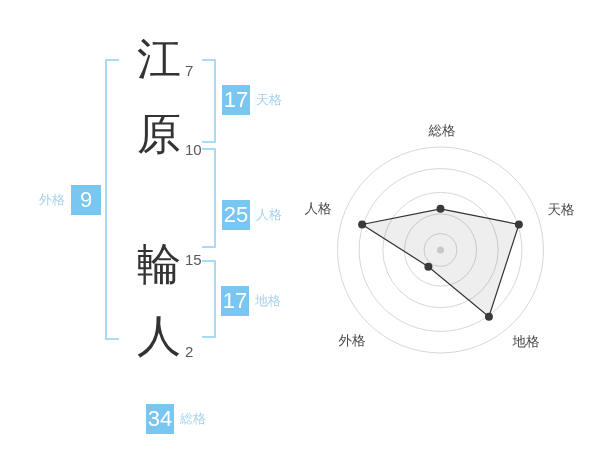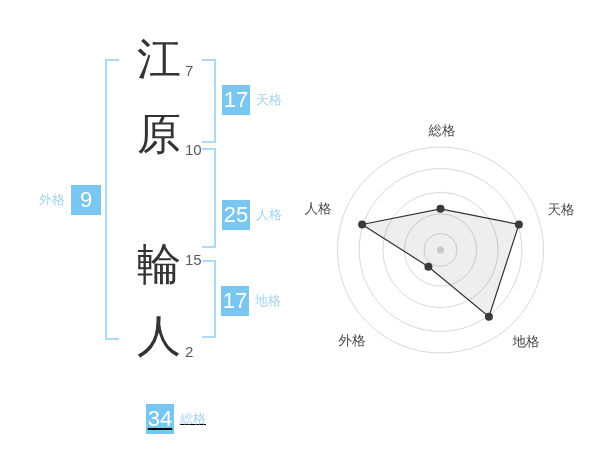--- a/index.html
+++ b/index.html
@@ -68,21 +68,21 @@
   <div class="badge" style="left:221px;top:286px;">
     <div class="badge-box">17</div>
     <div class="badge-label">地格</div>
   </div>
 
   <div class="badge" style="left:39px;top:185px;">
     <div class="badge-label">外格</div>
     <div class="badge-box single">9</div>
   </div>
 
-  <div class="badge" style="left:146px;top:404px;text-decoration:underline;">
+  <div class="badge" style="left:146px;top:404px;">
     <div class="badge-box">34</div>
     <div class="badge-label">総格</div>
   </div>
 </div>
 
 <div class="chart-area">
   <svg id="radar-svg" width="300" height="300" viewBox="0 0 300 300">
     <g id="radar-plot">
         <circle cx="140.5" cy="150" r="16.48" fill="none" stroke="#d8d8d8" stroke-width="1"></circle>
         <circle cx="140.5" cy="150" r="36.05" fill="none" stroke="#d8d8d8" stroke-width="1"></circle>

